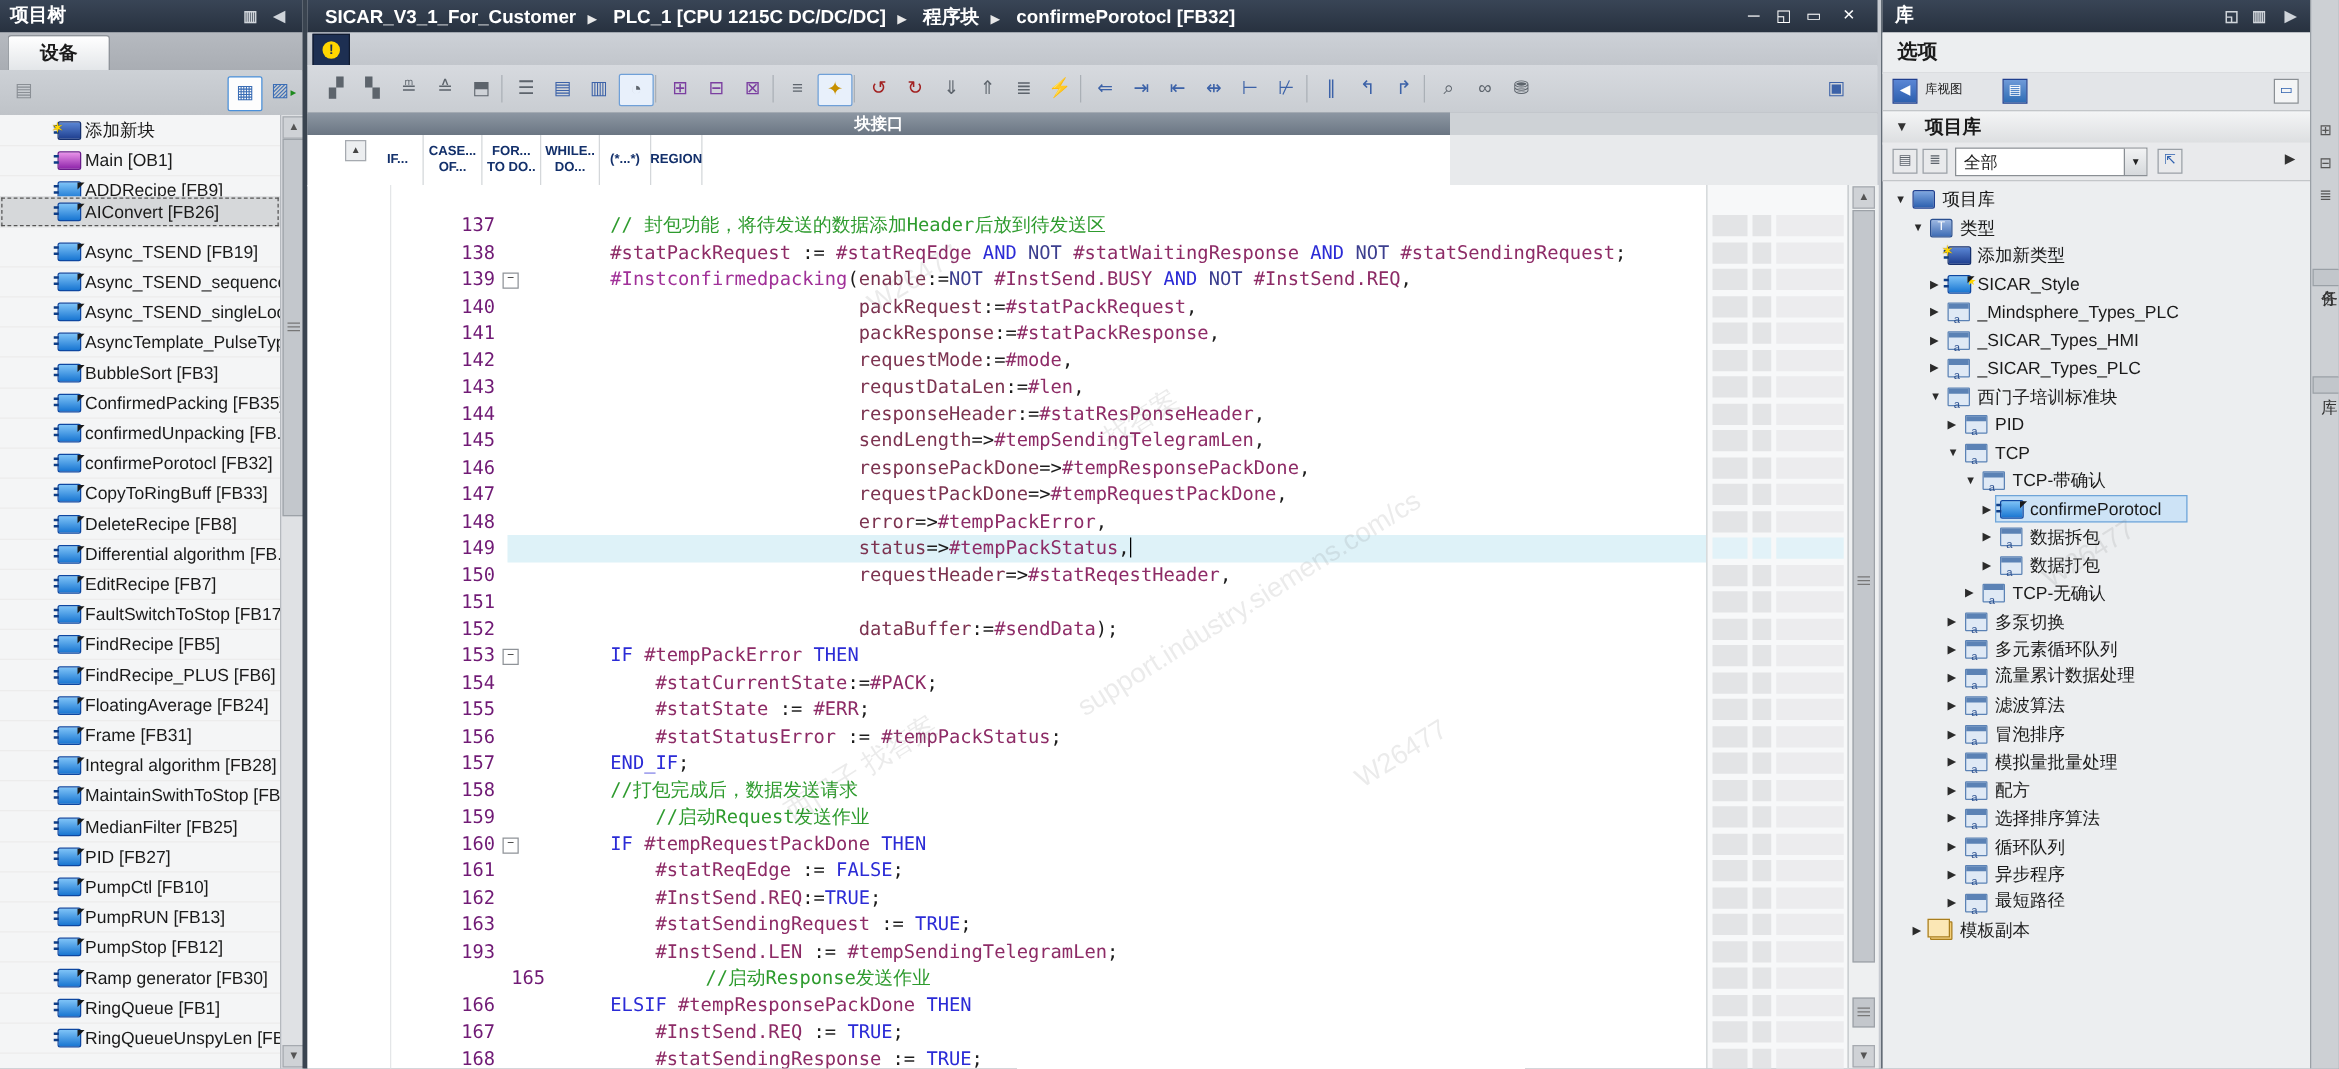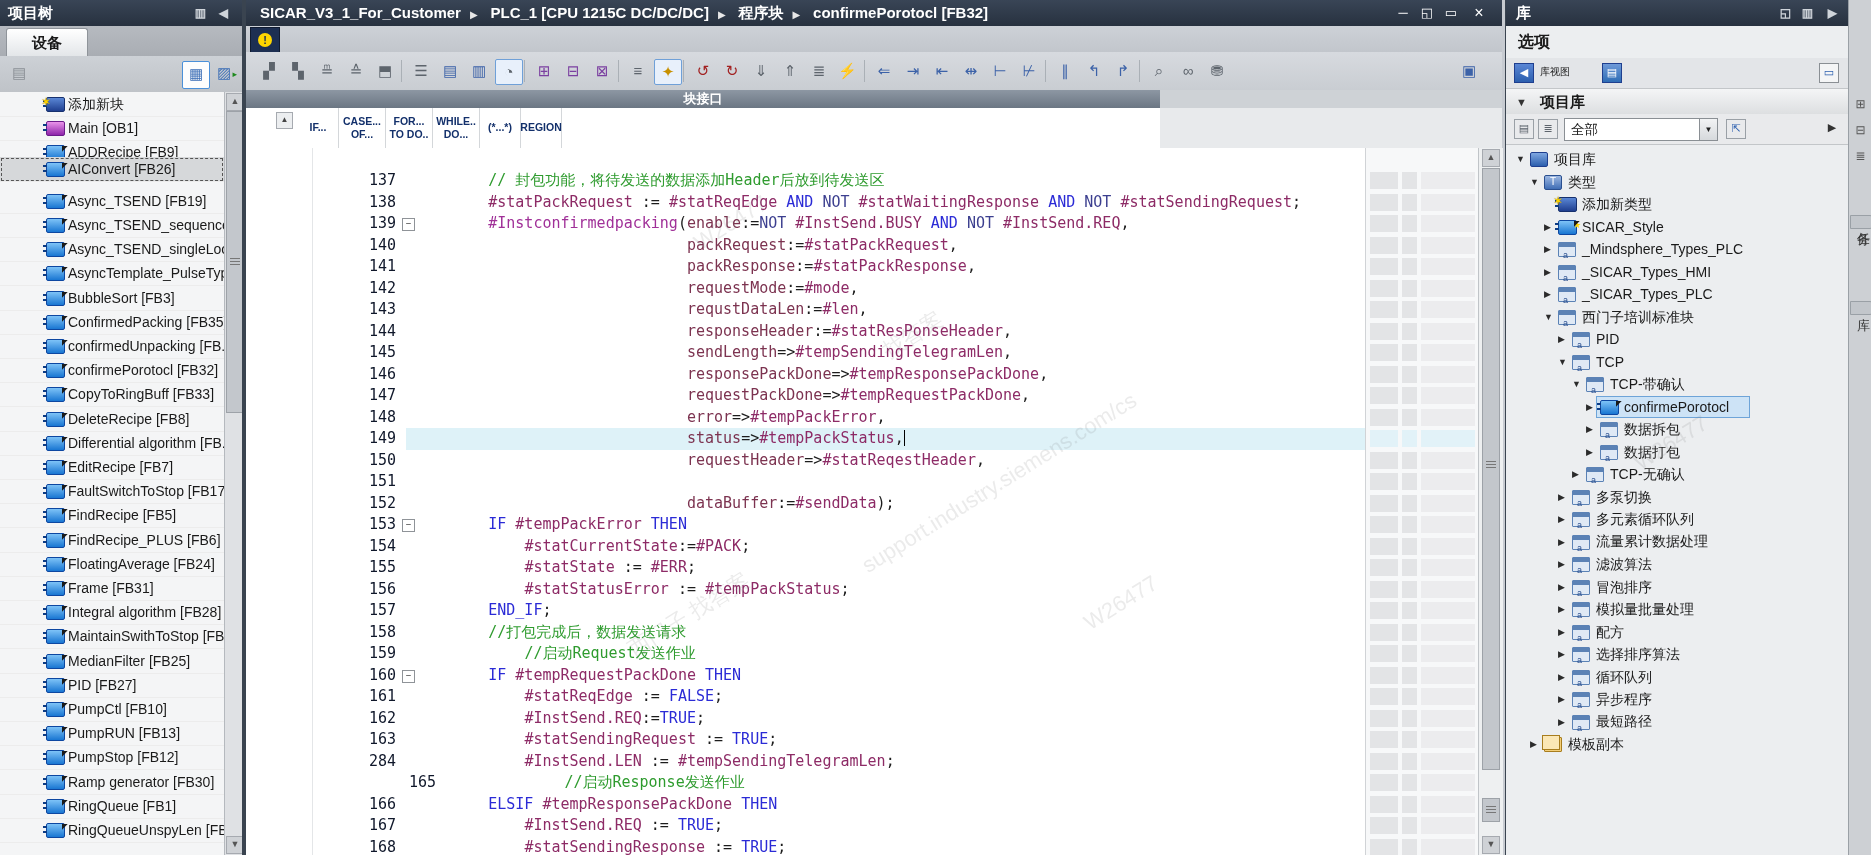--- a/index.html
+++ b/index.html
@@ -58,21 +58,21 @@
   #snippet-right{left:1160px;top:108px;width:342px;height:40px;background:#e8eaec;border-bottom:1px solid #c3c7cc;}
   .snip{position:absolute;top:0;height:40px;border-right:1px solid #d4d7da;text-align:center;color:#13306b;
         font-size:10.5px;font-weight:bold;line-height:1.25;padding-top:0;display:flex;align-items:center;justify-content:center;cursor:pointer;white-space:pre-line;}
   #snip-up{position:absolute;left:30px;top:4px;width:15px;height:15px;border:1px solid #a6aab0;background:#eceef0;
            font-size:8px;text-align:center;line-height:14px;color:#444;cursor:pointer;}
   
   #code-pane{left:246px;top:148px;width:1119px;height:707px;background:#fff;overflow:hidden;}
   #gutter-line{position:absolute;left:66px;top:0;width:1px;height:707px;background:#e4e6e8;}
   .cline{position:absolute;left:0;width:1119px;height:21.5px;}
   .cline .hlband{position:absolute;left:160px;right:0;top:0;height:21.5px;background:#def2f8;}
-  .cline .num{position:absolute;left:70px;width:80px;text-align:right;font:15px "DejaVu Sans Mono",monospace;color:#0f172a;line-height:21.5px;}
+  .cline .num{position:absolute;left:70px;width:80px;text-align:right;font:15px "DejaVu Sans Mono",monospace;color:#701a75;line-height:21.5px;}
   .cline .fold{position:absolute;left:156px;top:5px;width:11px;height:11px;border:1px solid #8f9398;background:#fff;
                font:9px/9px "DejaVu Sans Mono",monospace;text-align:center;color:#444;cursor:pointer;}
   .cline .txt{position:absolute;left:170px;top:0;white-space:pre;font:15px/21.5px "DejaVu Sans Mono",monospace;cursor:text;}
   .s-c{color:#2e9b2e;} .s-k{color:#2b2bd6;} .s-n{color:#3c3f8f;} .s-v{color:#8d2b66;} .s-p{color:#7c3350;} .s-f{color:#a03098;} .s-o{color:#1c1c1c;}
   .caret{display:inline-block;width:1px;height:16px;background:#000;vertical-align:-3px;}
   
   #cells-col{left:1365px;top:148px;width:113px;height:707px;background:#f7f8f9;border-left:1px solid #d0d3d6;}
   .cellrow{position:absolute;height:21.5px;left:0;width:113px;}
   .cellrow .c1{position:absolute;left:4px;top:2px;width:28px;height:17px;background:#e3e4e6;}
   .cellrow .c2{position:absolute;left:36px;top:2px;width:15px;height:17px;background:#e3e4e6;}
@@ -458,21 +458,21 @@
       </div>
       <div class="cline" style="top: 559.5px;">
         <div class="num">162</div>
         <div class="txt">            <span class="s-v">#InstSend.REQ</span><span class="s-o">:=</span><span class="s-k">TRUE</span><span class="s-o">;</span></div>
       </div>
       <div class="cline" style="top: 581px;">
         <div class="num">163</div>
         <div class="txt">            <span class="s-v">#statSendingRequest</span><span class="s-o"> := </span><span class="s-k">TRUE</span><span class="s-o">;</span></div>
       </div>
       <div class="cline" style="top: 602.5px;">
-        <div class="num">284</div>
+        <div class="num">193</div>
         <div class="txt">            <span class="s-v">#InstSend.LEN</span><span class="s-o"> := </span><span class="s-v">#tempSendingTelegramLen</span><span class="s-o">;</span></div>
       </div>
       <div class="cline" style="top: 624px; margin-left: 40px;">
         <div class="num">165</div>
         <div class="txt">            <span class="s-c">//启动Response发送作业</span></div>
       </div>
       <div class="cline" style="top: 645.5px;">
         <div class="num">166</div>
         <div class="txt">        <span class="s-k">ELSIF</span><span class="s-o"> </span><span class="s-v">#tempResponsePackDone</span><span class="s-o"> </span><span class="s-k">THEN</span></div>
       </div>

